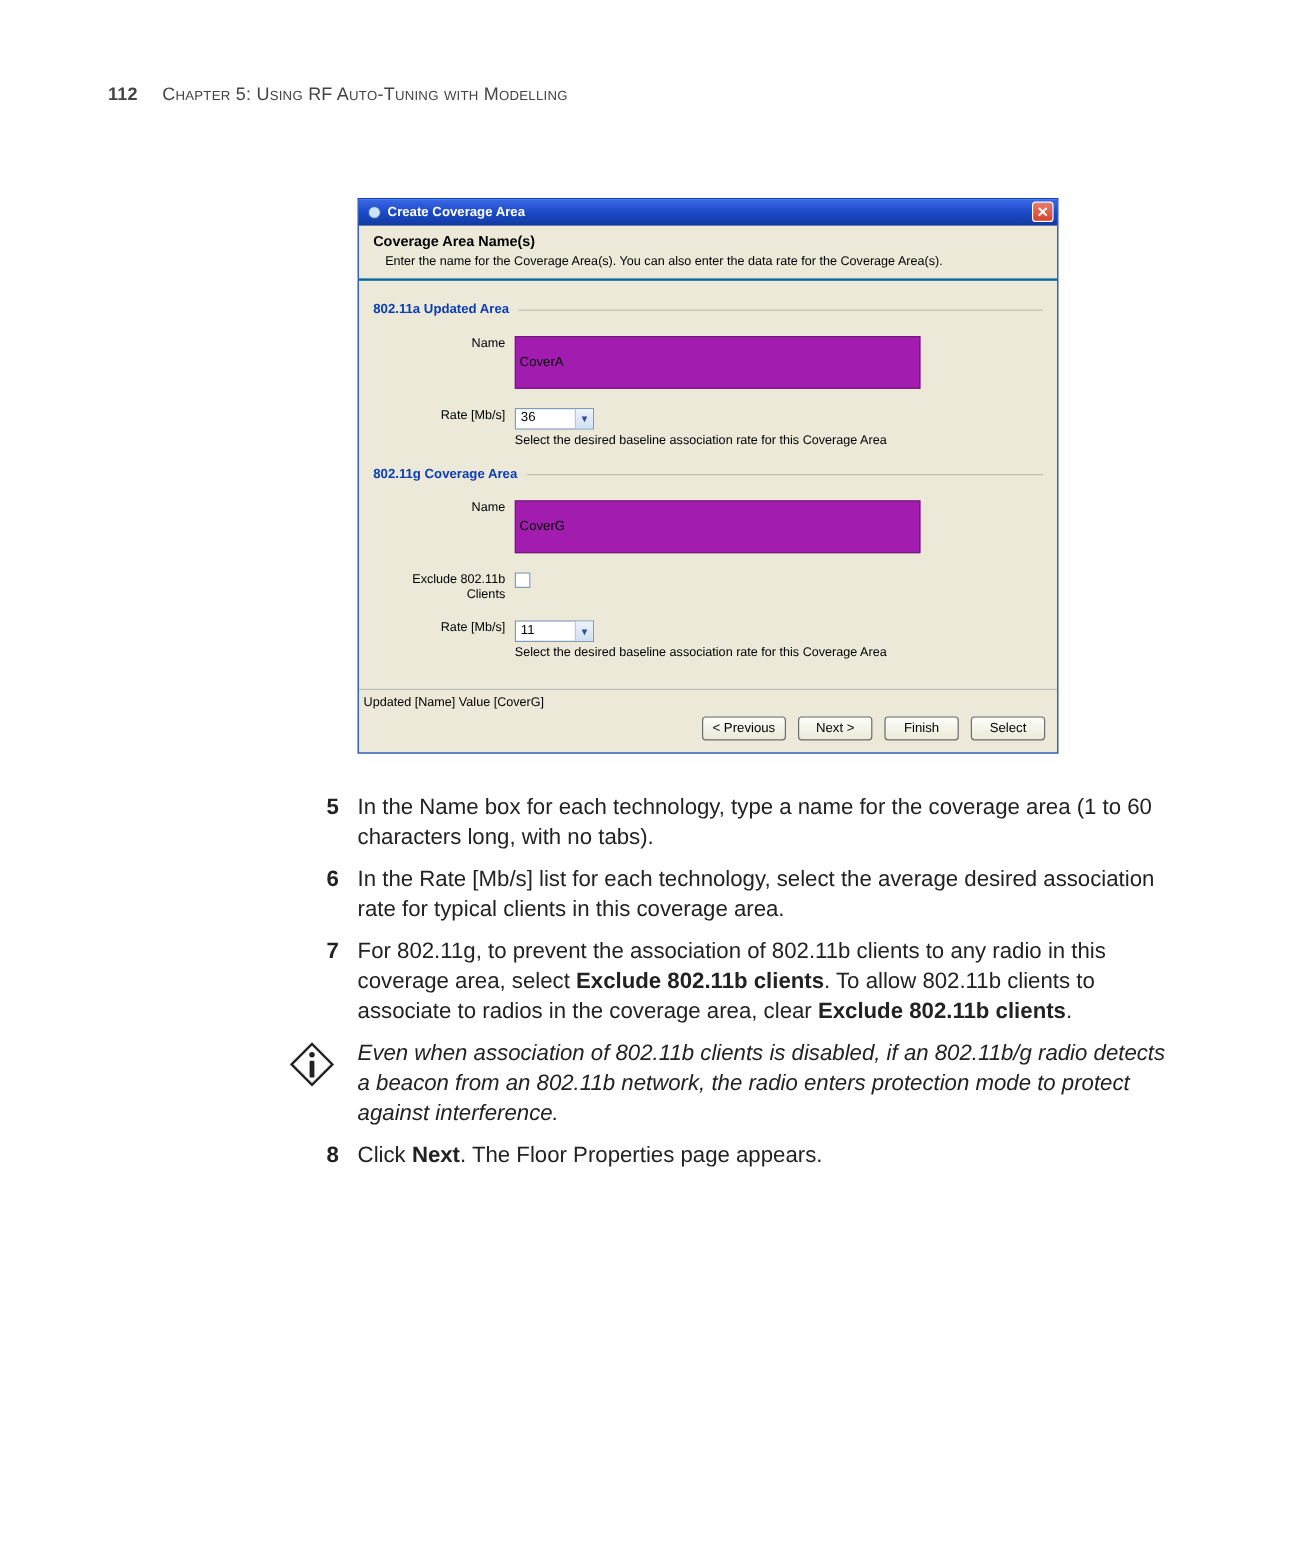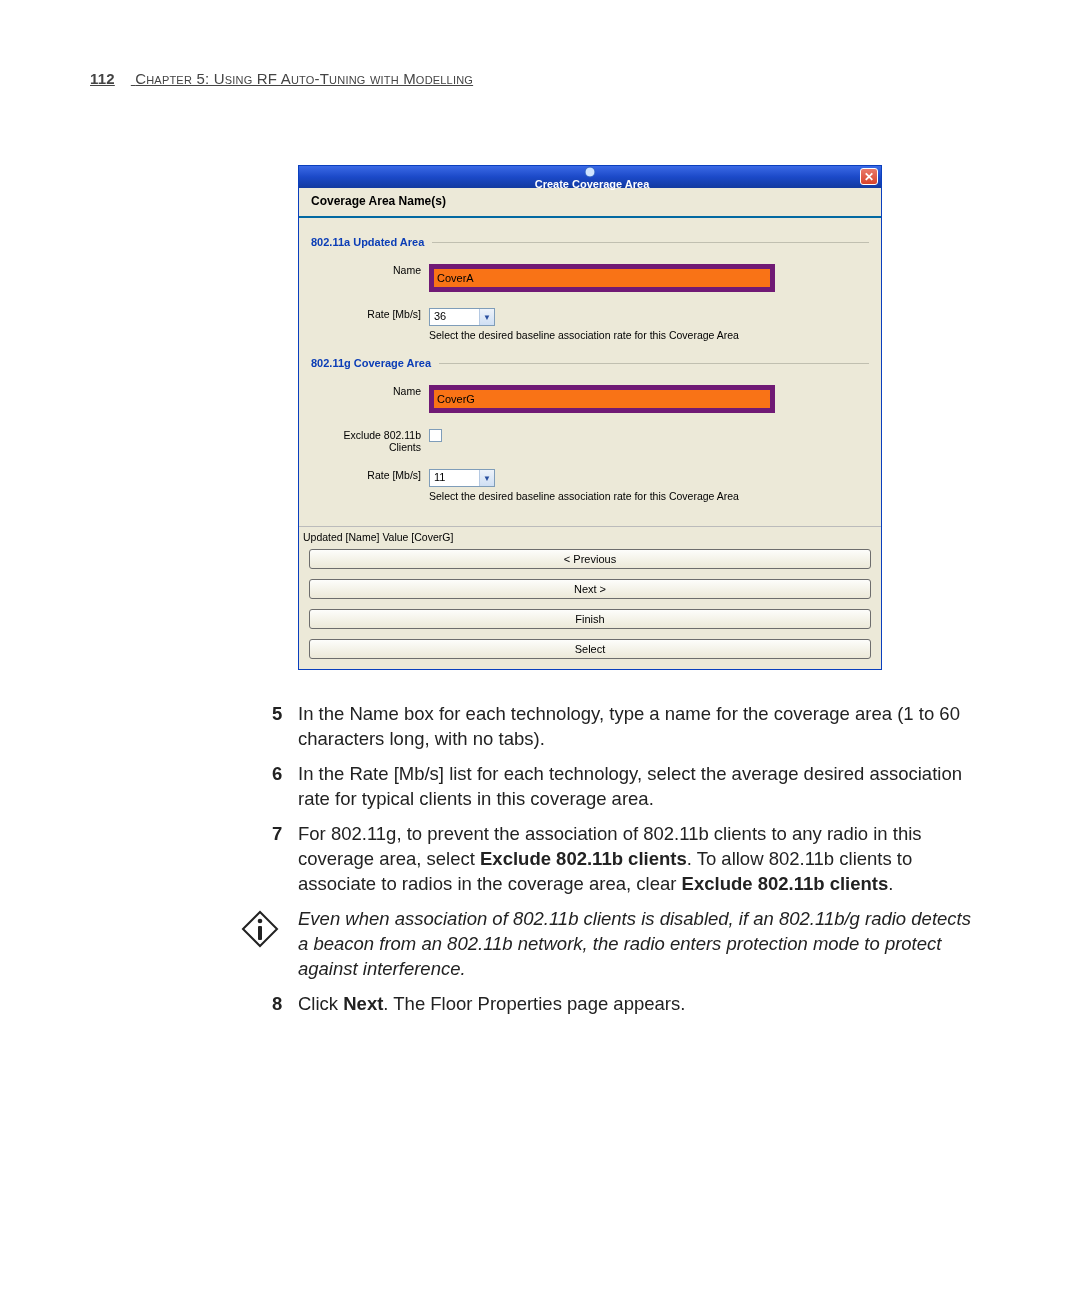--- a/index.html
+++ b/index.html
@@ -17,21 +17,20 @@
     padding-top: 70px;
     box-sizing: border-box;
   }
   .running-head {
     position: absolute;
     top: 70px;
     left: 90px;
     font-size: 15px;
     color: #444;
     letter-spacing: 0.2px;
-    text-decoration: underline;
   }
   .running-head .pnum {
     font-weight: 700;
     margin-right: 16px;
   }
   .running-head .chap {
     font-variant: small-caps;
   }
 
   .content {
@@ -51,21 +50,20 @@
     color: #000;
   }
   .titlebar {
     height: 22px;
     background: linear-gradient(#3b6ae6, #1b49c8 50%, #123a9f);
     color: #fff;
     display: flex;
     align-items: center;
     padding: 0 2px 0 6px;
     position: relative;
-    flex-direction: column;
   }
   .titlebar .ico {
     width: 14px;
     height: 14px;
     margin-right: 4px;
     display: inline-flex;
     align-items: center;
     justify-content: center;
   }
   .titlebar .ico svg { display: block; }
@@ -132,25 +130,25 @@
   }
   .field label {
     width: 110px;
     text-align: right;
     padding-right: 8px;
     font-size: 10.5px;
   }
   .field .ctrl input[type="text"] {
     width: 330px;
     height: 16px;
-    border: 5px solid #701a75;
-    background: #f97316;
+    border: 1px solid #701a75;
+    background: #a21caf;
     font-family: Tahoma, Arial, sans-serif;
     font-size: 11px;
-    padding: 1px 3px;
+    padding: 13px 3px;
     box-sizing: content-box;
   }
   .dropdown {
     display: inline-flex;
     align-items: stretch;
     border: 1px solid #7f9db9;
     background: #fff;
     height: 18px;
     box-sizing: border-box;
     gap: 23px;
@@ -187,21 +185,20 @@
   .status {
     font-size: 10.5px;
     padding: 4px 8px 0 4px;
     border-top: 1px solid #bbb;
   }
   .btnbar {
     display: flex;
     justify-content: flex-end;
     gap: 10px;
     padding: 6px 10px 10px 10px;
-    flex-direction: column;
   }
   .winbtn {
     min-width: 62px;
     height: 20px;
     border: 1px solid #6d6d6d;
     background: linear-gradient(#fdfdfb, #ece9d8);
     border-radius: 3px;
     font-family: Tahoma, Arial, sans-serif;
     font-size: 11px;
     padding: 0 8px;
@@ -274,20 +271,21 @@
             </svg>
         </span>
         <span class="ttl">Create Coverage Area</span>
         <span class="closebtn">
           <span>✕</span>
         </span>
       </div>
 
       <div class="dlg-head">
         <div class="h1">Coverage Area Name(s)</div>
+        <div class="desc">Enter the name for the Coverage Area(s). You can also enter the data rate for the Coverage Area(s).</div>
       </div>
 
       <div class="dlg-body">
 
         <div class="group">
           <div class="group-title">
             <span>802.11a Updated Area</span>
             <span class="line"></span>
           </div>
           <div class="field">

